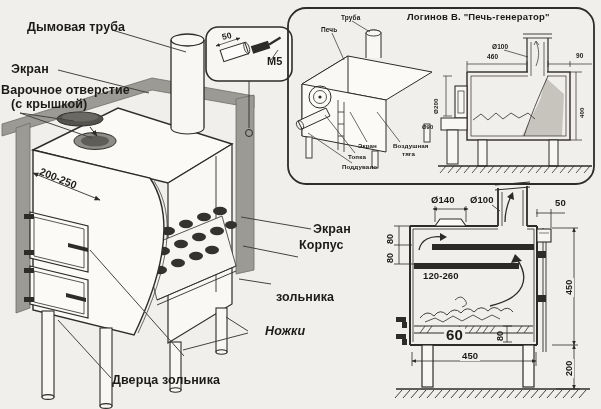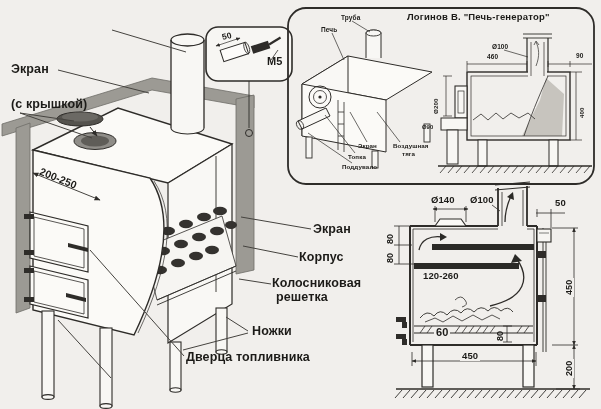--- a/index.html
+++ b/index.html
@@ -241,29 +241,30 @@
       <path d="M507,326 V342 M503,326 H512 M503,342 H512"></path>
       <path d="M412,352 V366 M536,352 V366"></path>
       <path d="M412,361 H536" marker-start="url(#ah)" marker-end="url(#ah)"></path>
       <path d="M552,228 H578 M552,345 H578 M556,389 H580"></path>
       <path d="M574,228 V345" marker-start="url(#ah)" marker-end="url(#ah)"></path>
       <path d="M574,345 V389" marker-start="url(#ah)" marker-end="url(#ah)"></path>
     </g>
   </g>
 </svg>
 
+<div class="lbl" style="left:27px;top:21px;">Дымовая труба</div>
 <div class="lbl" style="left:11px;top:63px;">Экран</div>
+<div class="lbl" style="left:1px;top:84px;">Варочное отверстие</div>
 <div class="lbl" style="left:11px;top:98px;">(с крышкой)</div>
 <div class="lbl" style="left:42px;top:166px;font-size:10.5px;transform:rotate(22deg);transform-origin:0 0;">200-250</div>
 <div class="lbl" style="left:313px;top:223px;">Экран</div>
-<div class="lbl" style="left:299px;top:251px;">Корпус</div>
-<div class="lbl" style="left:272px;top:277px;">Колосниковая</div>
-<div class="lbl" style="left:276px;top:291px;">решетка</div>
-<div class="lbl" style="left:252px;top:325px;">Ножки</div>
-<div class="lbl" style="left:186px;top:351px;">Дверца топливника</div>
+<div class="lbl" style="left:299px;top:239px;">Корпус</div>
+<div class="lbl" style="left:276px;top:291px;">зольника</div>
+<div class="lbl" style="left:265px;top:325px;font-style:italic;">Ножки</div>
+<div class="lbl" style="left:112px;top:374px;">Дверца зольника</div>
 <div class="lbl" style="left:222px;top:32px;font-size:8.5px;transform:rotate(-14deg);">50</div>
 <div class="lbl" style="left:267px;top:56px;font-size:11px;">M5</div>
 
 <div class="lbl" style="left:407px;top:12px;font-size:9.5px;letter-spacing:.2px;">Логинов В. "Печь-генератор"</div>
 <div class="lbl" style="left:341px;top:15px;font-size:6.5px;">Труба</div>
 <div class="lbl" style="left:321px;top:27px;font-size:6.5px;">Печь</div>
 <div class="lbl" style="left:358px;top:143px;font-size:6.2px;">Экран</div>
 <div class="lbl" style="left:348px;top:154px;font-size:6.2px;">Топка</div>
 <div class="lbl" style="left:342px;top:164px;font-size:6.2px;">Поддувало</div>
 <div class="lbl" style="left:393px;top:143px;font-size:6.2px;">Воздушная</div>
@@ -274,19 +275,19 @@
 <div class="lbl rot90" style="left:433px;top:114px;font-size:6.2px;">Ø200</div>
 <div class="lbl rot90" style="left:579px;top:118px;font-size:6.2px;">400</div>
 <div class="lbl" style="left:422px;top:125px;font-size:5.8px;">Ø90</div>
 
 <div class="lbl" style="left:431px;top:195px;font-size:9.5px;">Ø140</div>
 <div class="lbl" style="left:470px;top:195px;font-size:9.5px;">Ø100</div>
 <div class="lbl" style="left:555px;top:198px;font-size:9.5px;">50</div>
 <div class="lbl rot90" style="left:386px;top:244px;font-size:9px;">80</div>
 <div class="lbl rot90" style="left:386px;top:263px;font-size:9px;">80</div>
 <div class="lbl" style="left:423px;top:271px;font-size:9.5px;">120-260</div>
-<div class="lbl bgp" style="left:434px;top:327px;font-size:11px;">60</div>
+<div class="lbl bgp" style="left:444px;top:327px;font-size:15px;">60</div>
 <div class="lbl rot90" style="left:496px;top:341px;font-size:9px;">80</div>
 <div class="lbl bgp" style="left:460px;top:351px;font-size:9.5px;">450</div>
 <div class="lbl rot90 bgp" style="left:565px;top:297px;font-size:9px;">450</div>
 <div class="lbl rot90 bgp" style="left:565px;top:378px;font-size:9px;">200</div>
 
 </div>
 
 </body></html>

